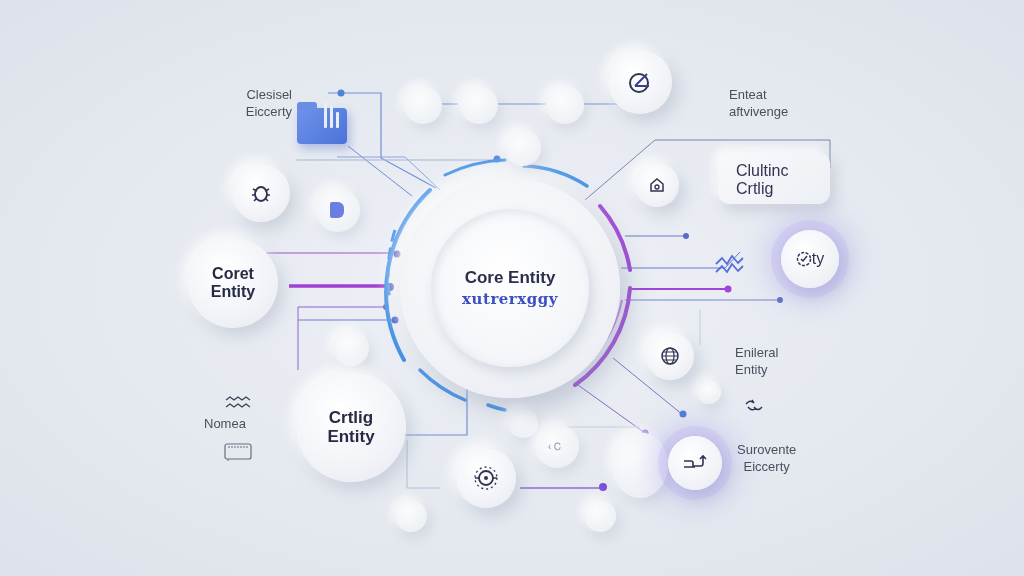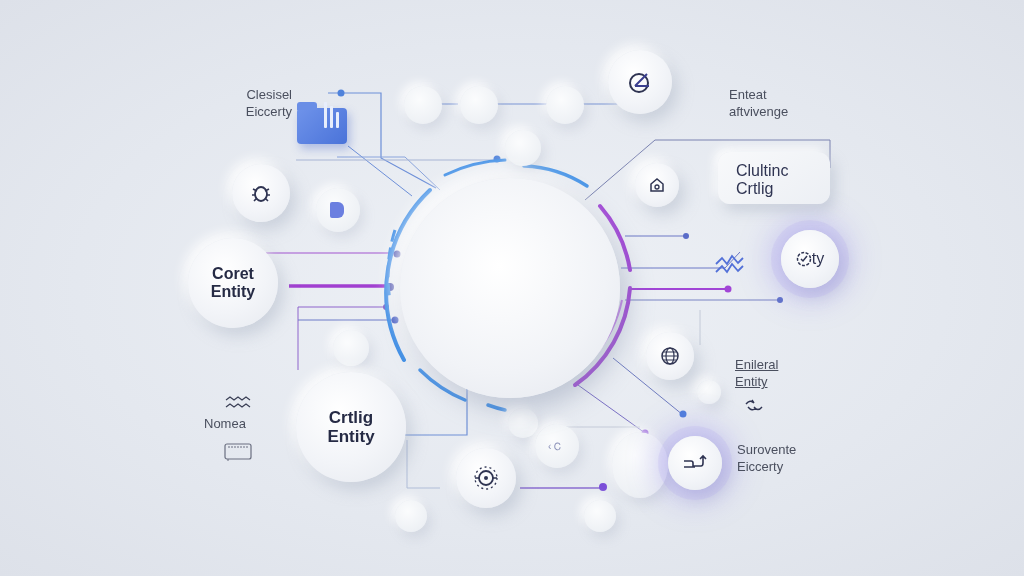--- a/index.html
+++ b/index.html
@@ -154,20 +154,24 @@
   <div class="node" style="left:188px;top:238px;width:90px;height:90px;">
     <span class="bold" style="font-size:16px;line-height:18px;">Coret</span>
     <span class="bold" style="font-size:16px;line-height:18px;">Entity</span>
   </div>
   <div class="node" style="left:296px;top:372px;width:110px;height:110px;">
     <span class="bold" style="font-size:17px;line-height:19px;">Crtlig</span>
     <span class="bold" style="font-size:17px;line-height:19px;">Entity</span>
   </div>
 
   <div class="core-outer"></div>
+  <div class="core-inner">
+    <span class="core-title">Core Entity</span>
+    <span class="core-sub">xutrerxggy</span>
+  </div>
 
   <div class="folder"></div>
   <div class="folder-bars">
       <i style="left:2px;height:26px;"></i>
       <i style="left:8px;height:22px;"></i>
       <i style="left:14px;height:16px;"></i>
     </div>
   <div class="blob"></div>
 
   <div class="card"></div>
@@ -177,28 +181,28 @@
   </div>
 
   <div class="lbl" style="left:240px;top:86px;text-align:right;width:52px;">
     <div>Clesisel</div>
     <div>Eiccerty</div>
   </div>
   <div class="lbl" style="left:729px;top:86px;">
     <div>Enteat</div>
     <div>aftvivenge</div>
   </div>
-  <div class="lbl" style="left:735px;top:356px;text-decoration:underline;">
+  <div class="lbl" style="left:735px;top:344px;">
     <div>Enileral</div>
     <div>Entity</div>
   </div>
   <svg style="position:absolute;left:744px;top:398px;" width="20" height="16" viewBox="0 0 20 16">
       <path d="M2 6 Q6 1 10 5 M10 5 L8 2 M10 9 Q14 14 18 9 M4 9 Q8 14 12 10" fill="none" stroke="#2f3452" stroke-width="1.4"></path>
     </svg>
-  <div class="lbl" style="left:737px;top:441px;">
+  <div class="lbl" style="left:737px;top:441px;text-align:center;">
     <div>Surovente</div>
     <div>Eiccerty</div>
   </div>
   <svg style="position:absolute;left:225px;top:396px;" width="30" height="14" viewBox="0 0 30 14">
       <path d="M1 4 l4 -3 l4 3 l4 -3 l4 3 l4 -3 l4 3 M1 11 l4 -3 l4 3 l4 -3 l4 3 l4 -3 l4 3" fill="none" stroke="#3a3f55" stroke-width="1.2"></path>
     </svg>
   <div class="lbl" style="left:204px;top:415px;">Nomea</div>
   <svg style="position:absolute;left:224px;top:440px;" width="28" height="22" viewBox="0 0 28 22">
       <rect x="1" y="4" width="26" height="15" rx="2" fill="none" stroke="#6a6f80" stroke-width="1.2"></rect>
       <path d="M4 7 H24" stroke="#6a6f80" stroke-width="1" stroke-dasharray="2 1"></path>

